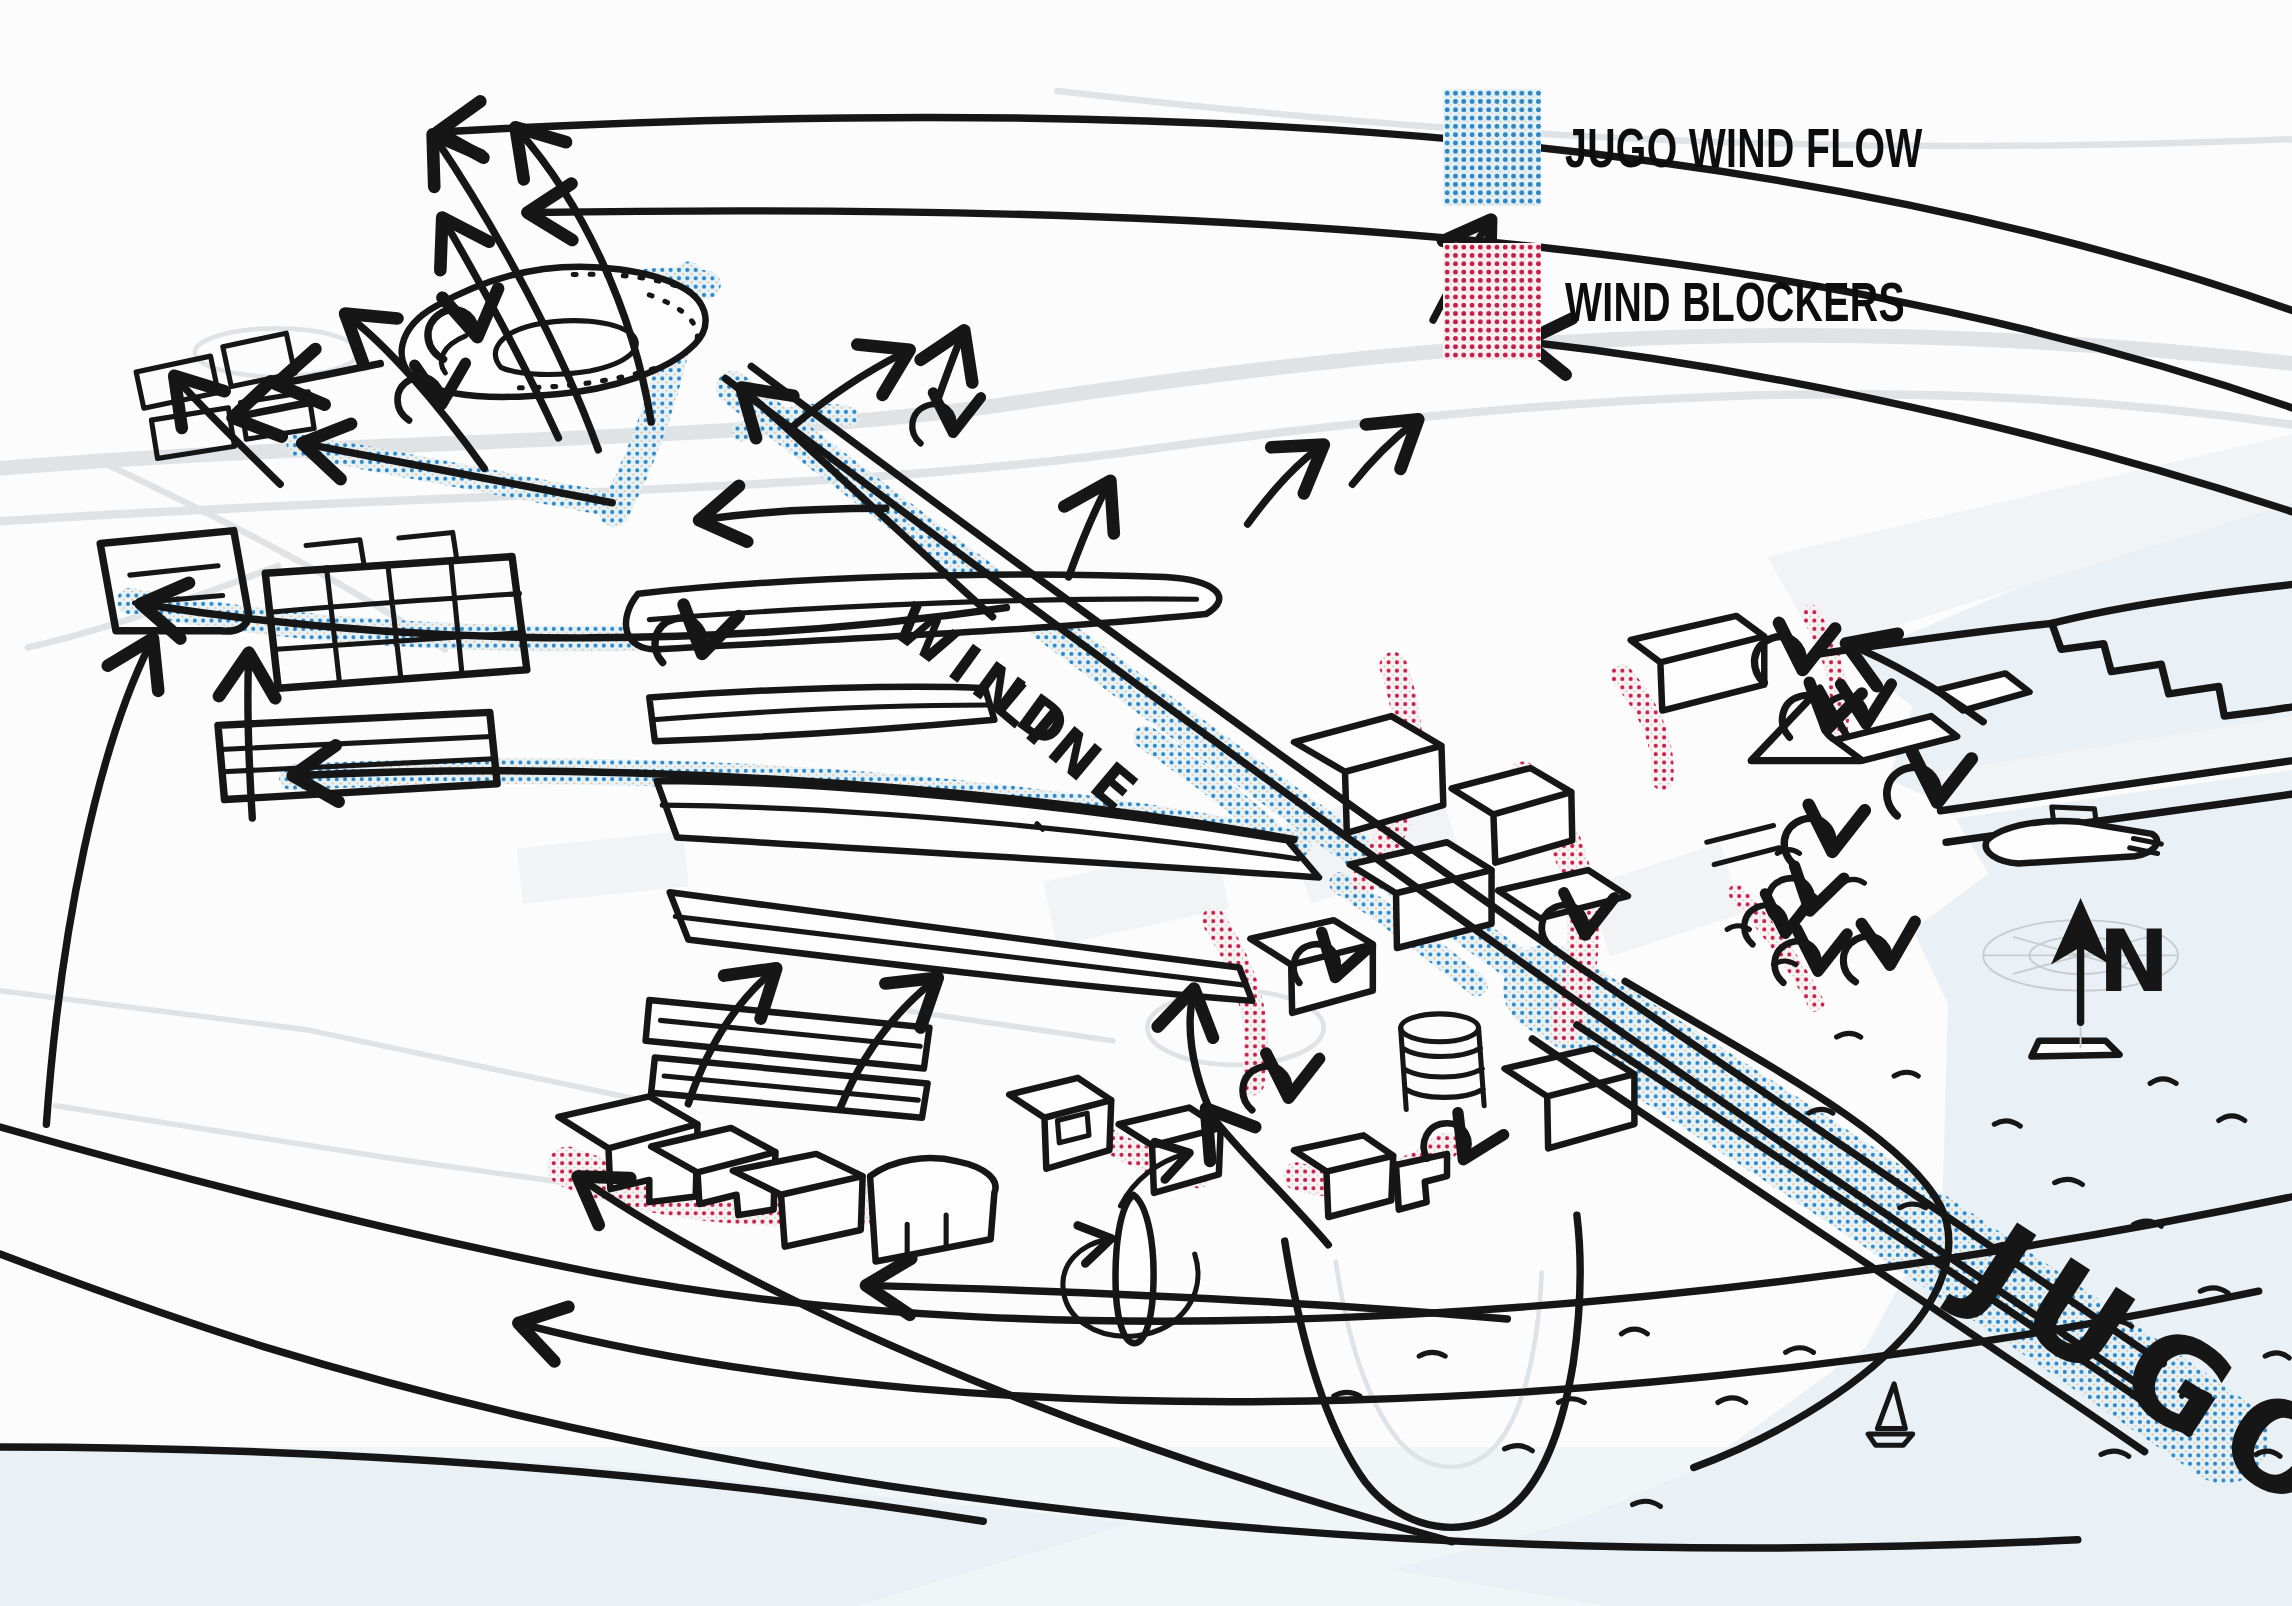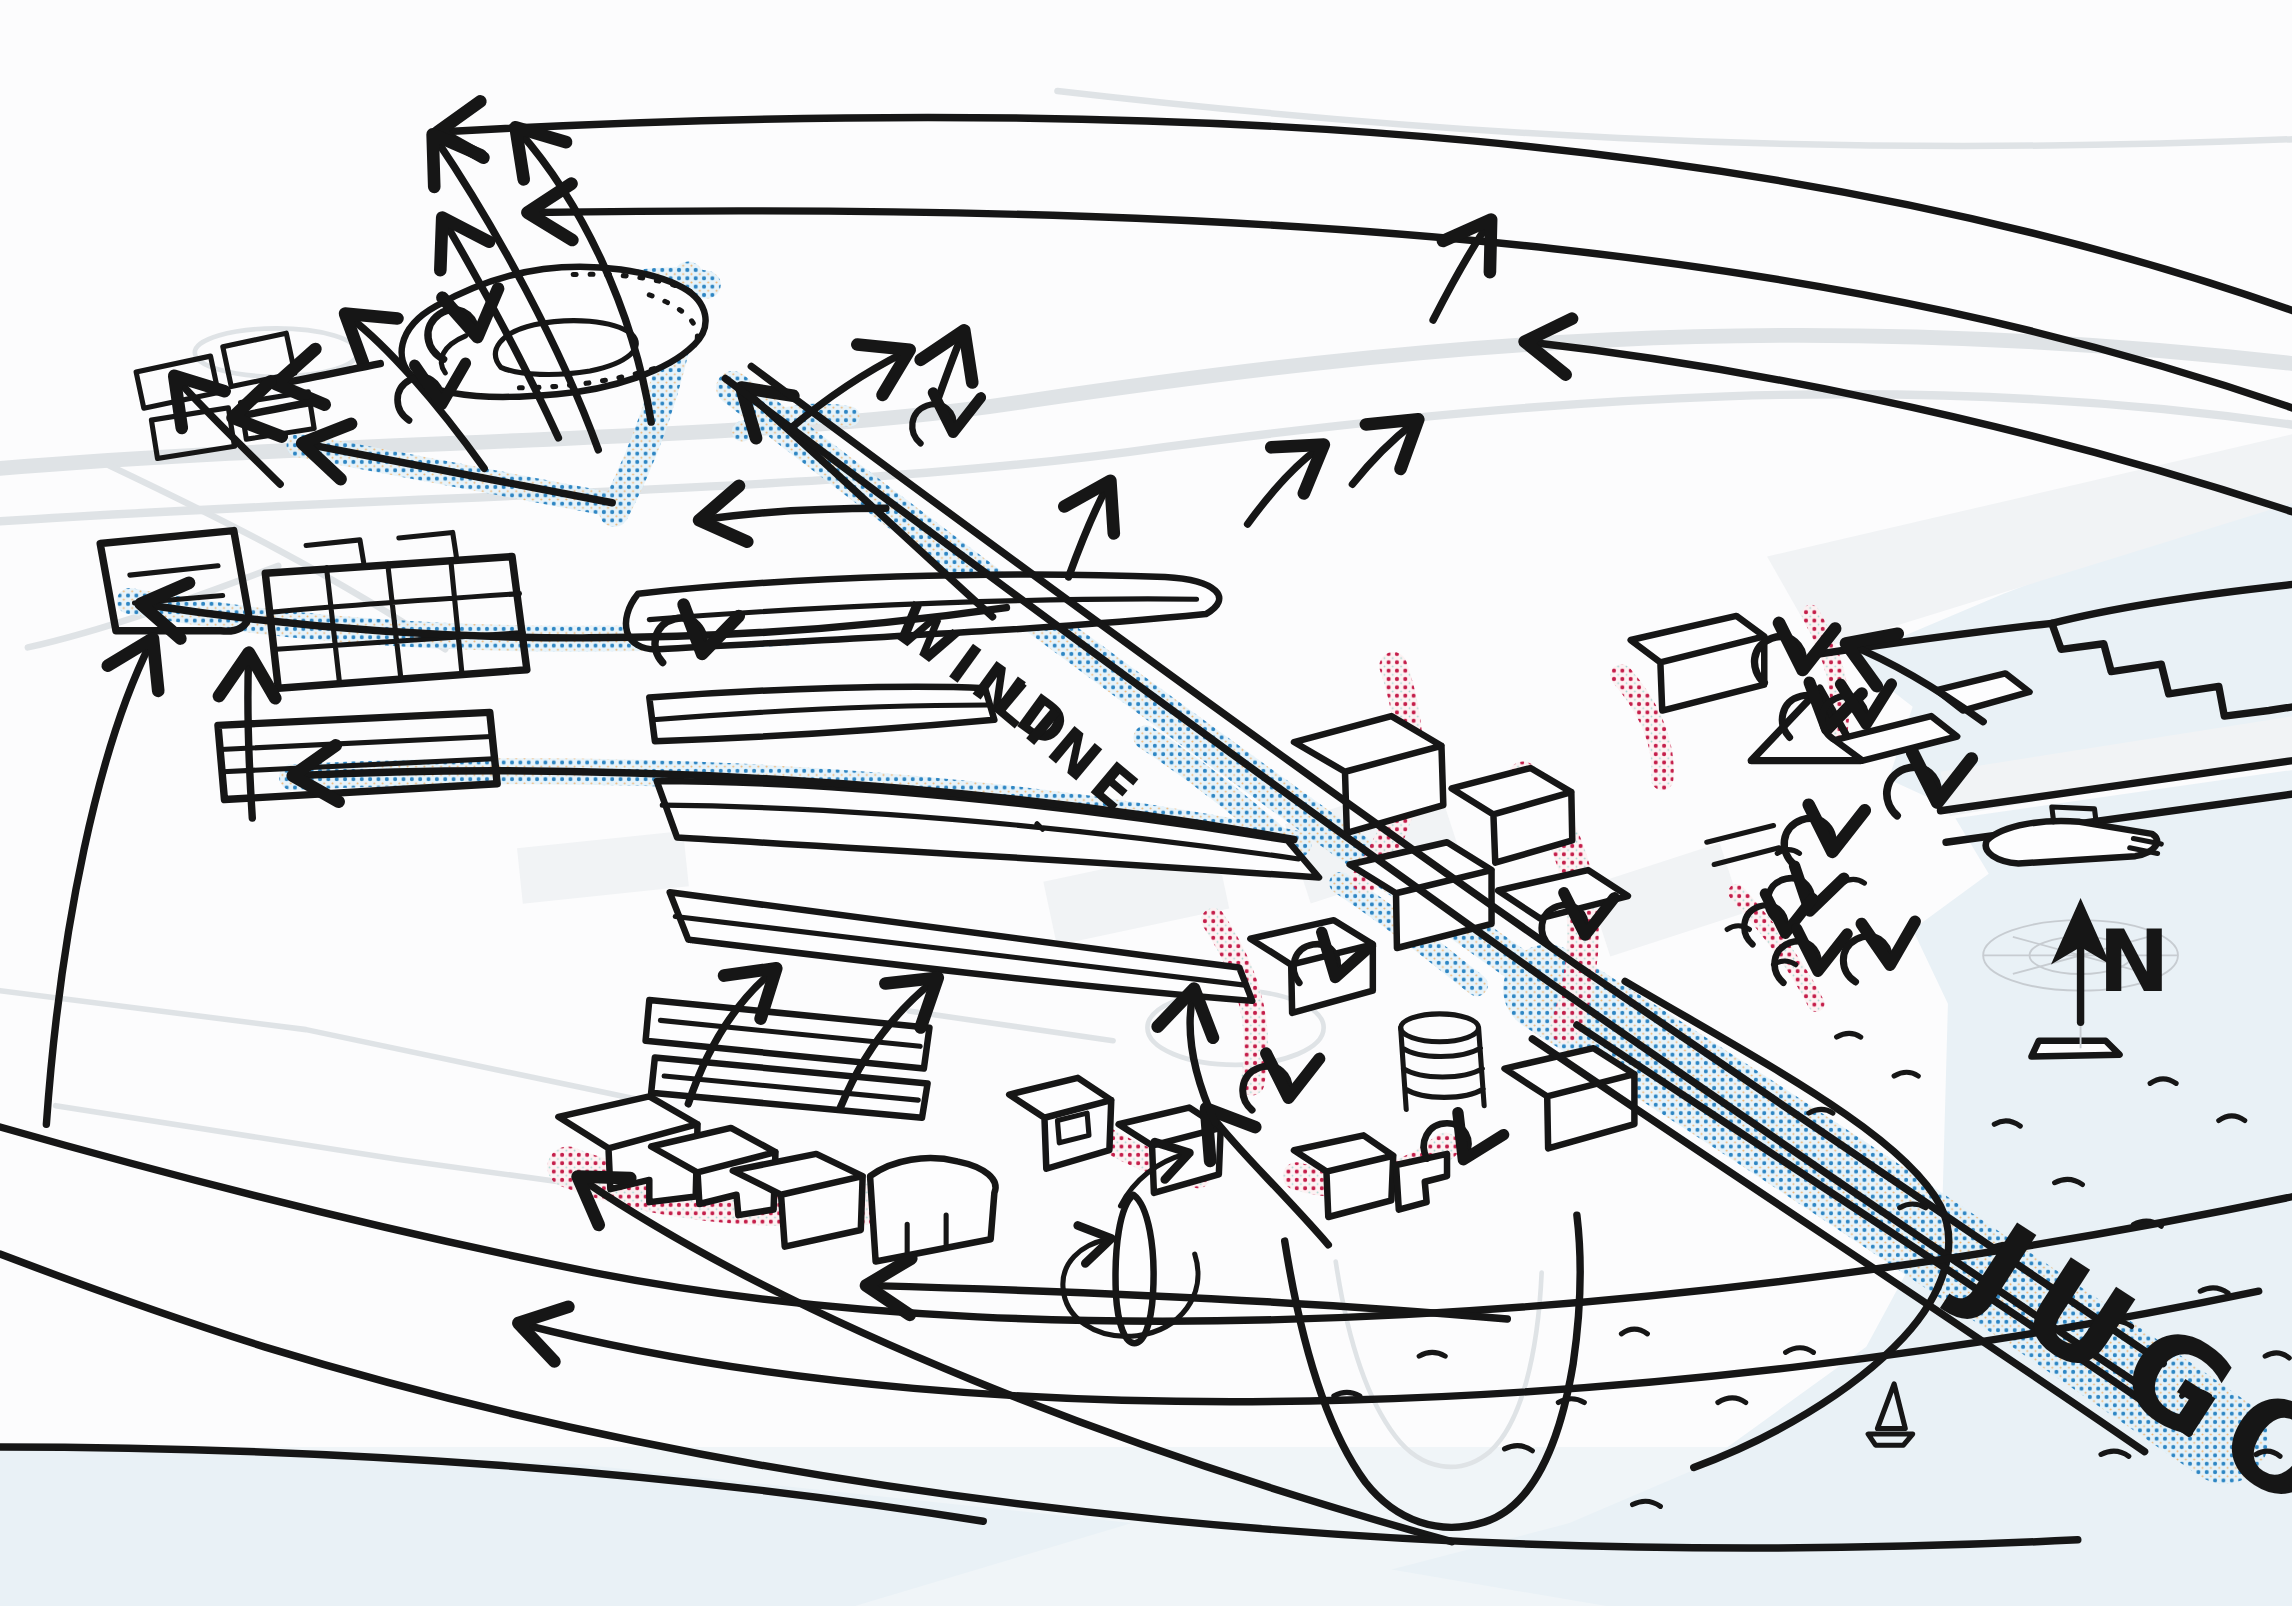--- a/index.html
+++ b/index.html
@@ -337,14 +337,22 @@
   </g>
 
   <g>
     <text class="hand" font-size="60" letter-spacing="9" transform="translate(958,682) rotate(36)">WIND</text>
     <text class="hand" font-size="60" letter-spacing="9" transform="translate(1066,762) rotate(40)">LINE</text>
     <text class="hand" font-size="132" letter-spacing="20" transform="translate(2112,1392) rotate(33)">JUGO</text>
   </g>
 </svg>
 
 <div class="legend">
+  <div class="legend-row">
+    <div class="swatch blue"></div>
+    <div class="legend-label">JUGO WIND FLOW</div>
+  </div>
+  <div class="legend-row">
+    <div class="swatch red"></div>
+    <div class="legend-label">WIND BLOCKERS</div>
+  </div>
 </div>
 
 
 </body></html>

